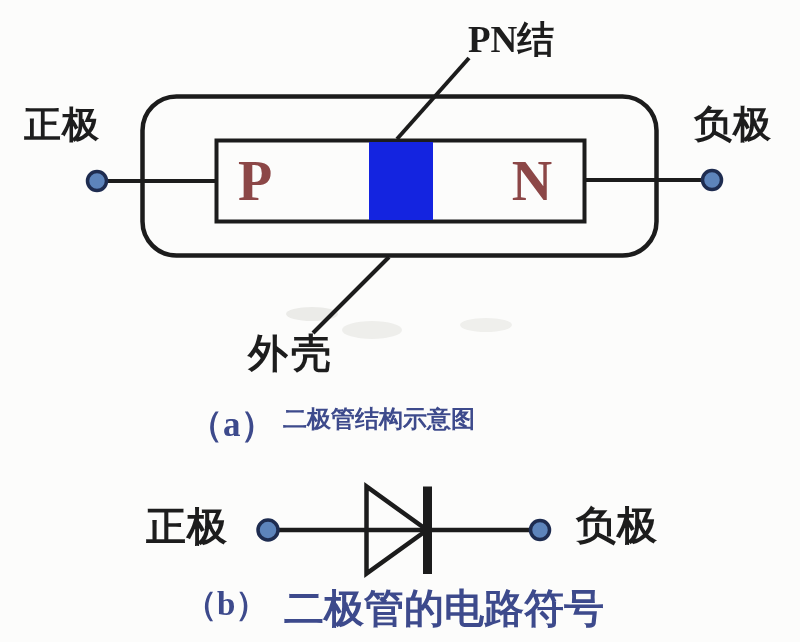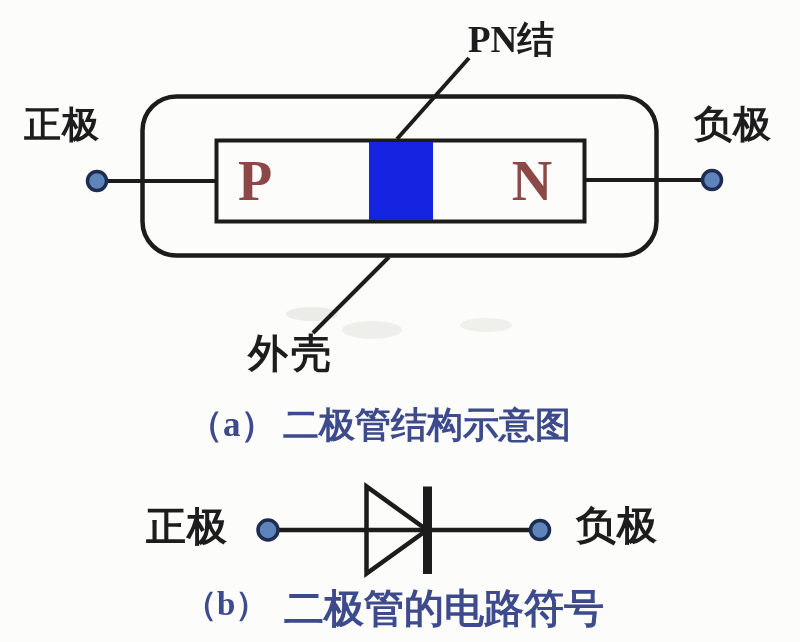--- a/index.html
+++ b/index.html
@@ -70,20 +70,20 @@
     <circle cx="540" cy="530" r="9.5" stroke-width="3.5" fill="#5d84bb" stroke="#1e2c50"></circle>
   </svg>
 
   <div class="lbl" style="left:24px; top:106px; font-size:37px;">正极</div>
   <div class="lbl" style="left:694px; top:105px; font-size:38px;">负极</div>
   <div class="lbl" style="left:468px; top:21px; font-size:37px; letter-spacing:0;">PN结</div>
   <div class="lbl" style="left:248px; top:334px; font-size:40px; letter-spacing:3px;">外壳</div>
   <div class="region-letter" style="left:225px; top:140px; width:60px; height:82px; font-size:56px;">P</div>
   <div class="region-letter" style="left:502px; top:140px; width:60px; height:82px; font-size:56px;">N</div>
   <div class="cap" style="left:188px; top:407px; font-size:35px;">（a）</div>
-  <div class="cap" style="left:283px; top:407px; font-size:36px;">二极管结构示意图</div>
+  <div class="cap" style="left:283px; top:407px; font-size:24px;">二极管结构示意图</div>
 
   <div class="lbl" style="left:146px; top:507px; font-size:40px;">正极</div>
   <div class="lbl" style="left:576px; top:506px; font-size:40px;">负极</div>
   <div class="cap" style="left:184px; top:588px; font-size:33px;">（b）</div>
   <div class="cap" style="left:284px; top:589px; font-size:40px;">二极管的电路符号</div>
 
 </div>
 
 </body></html>

